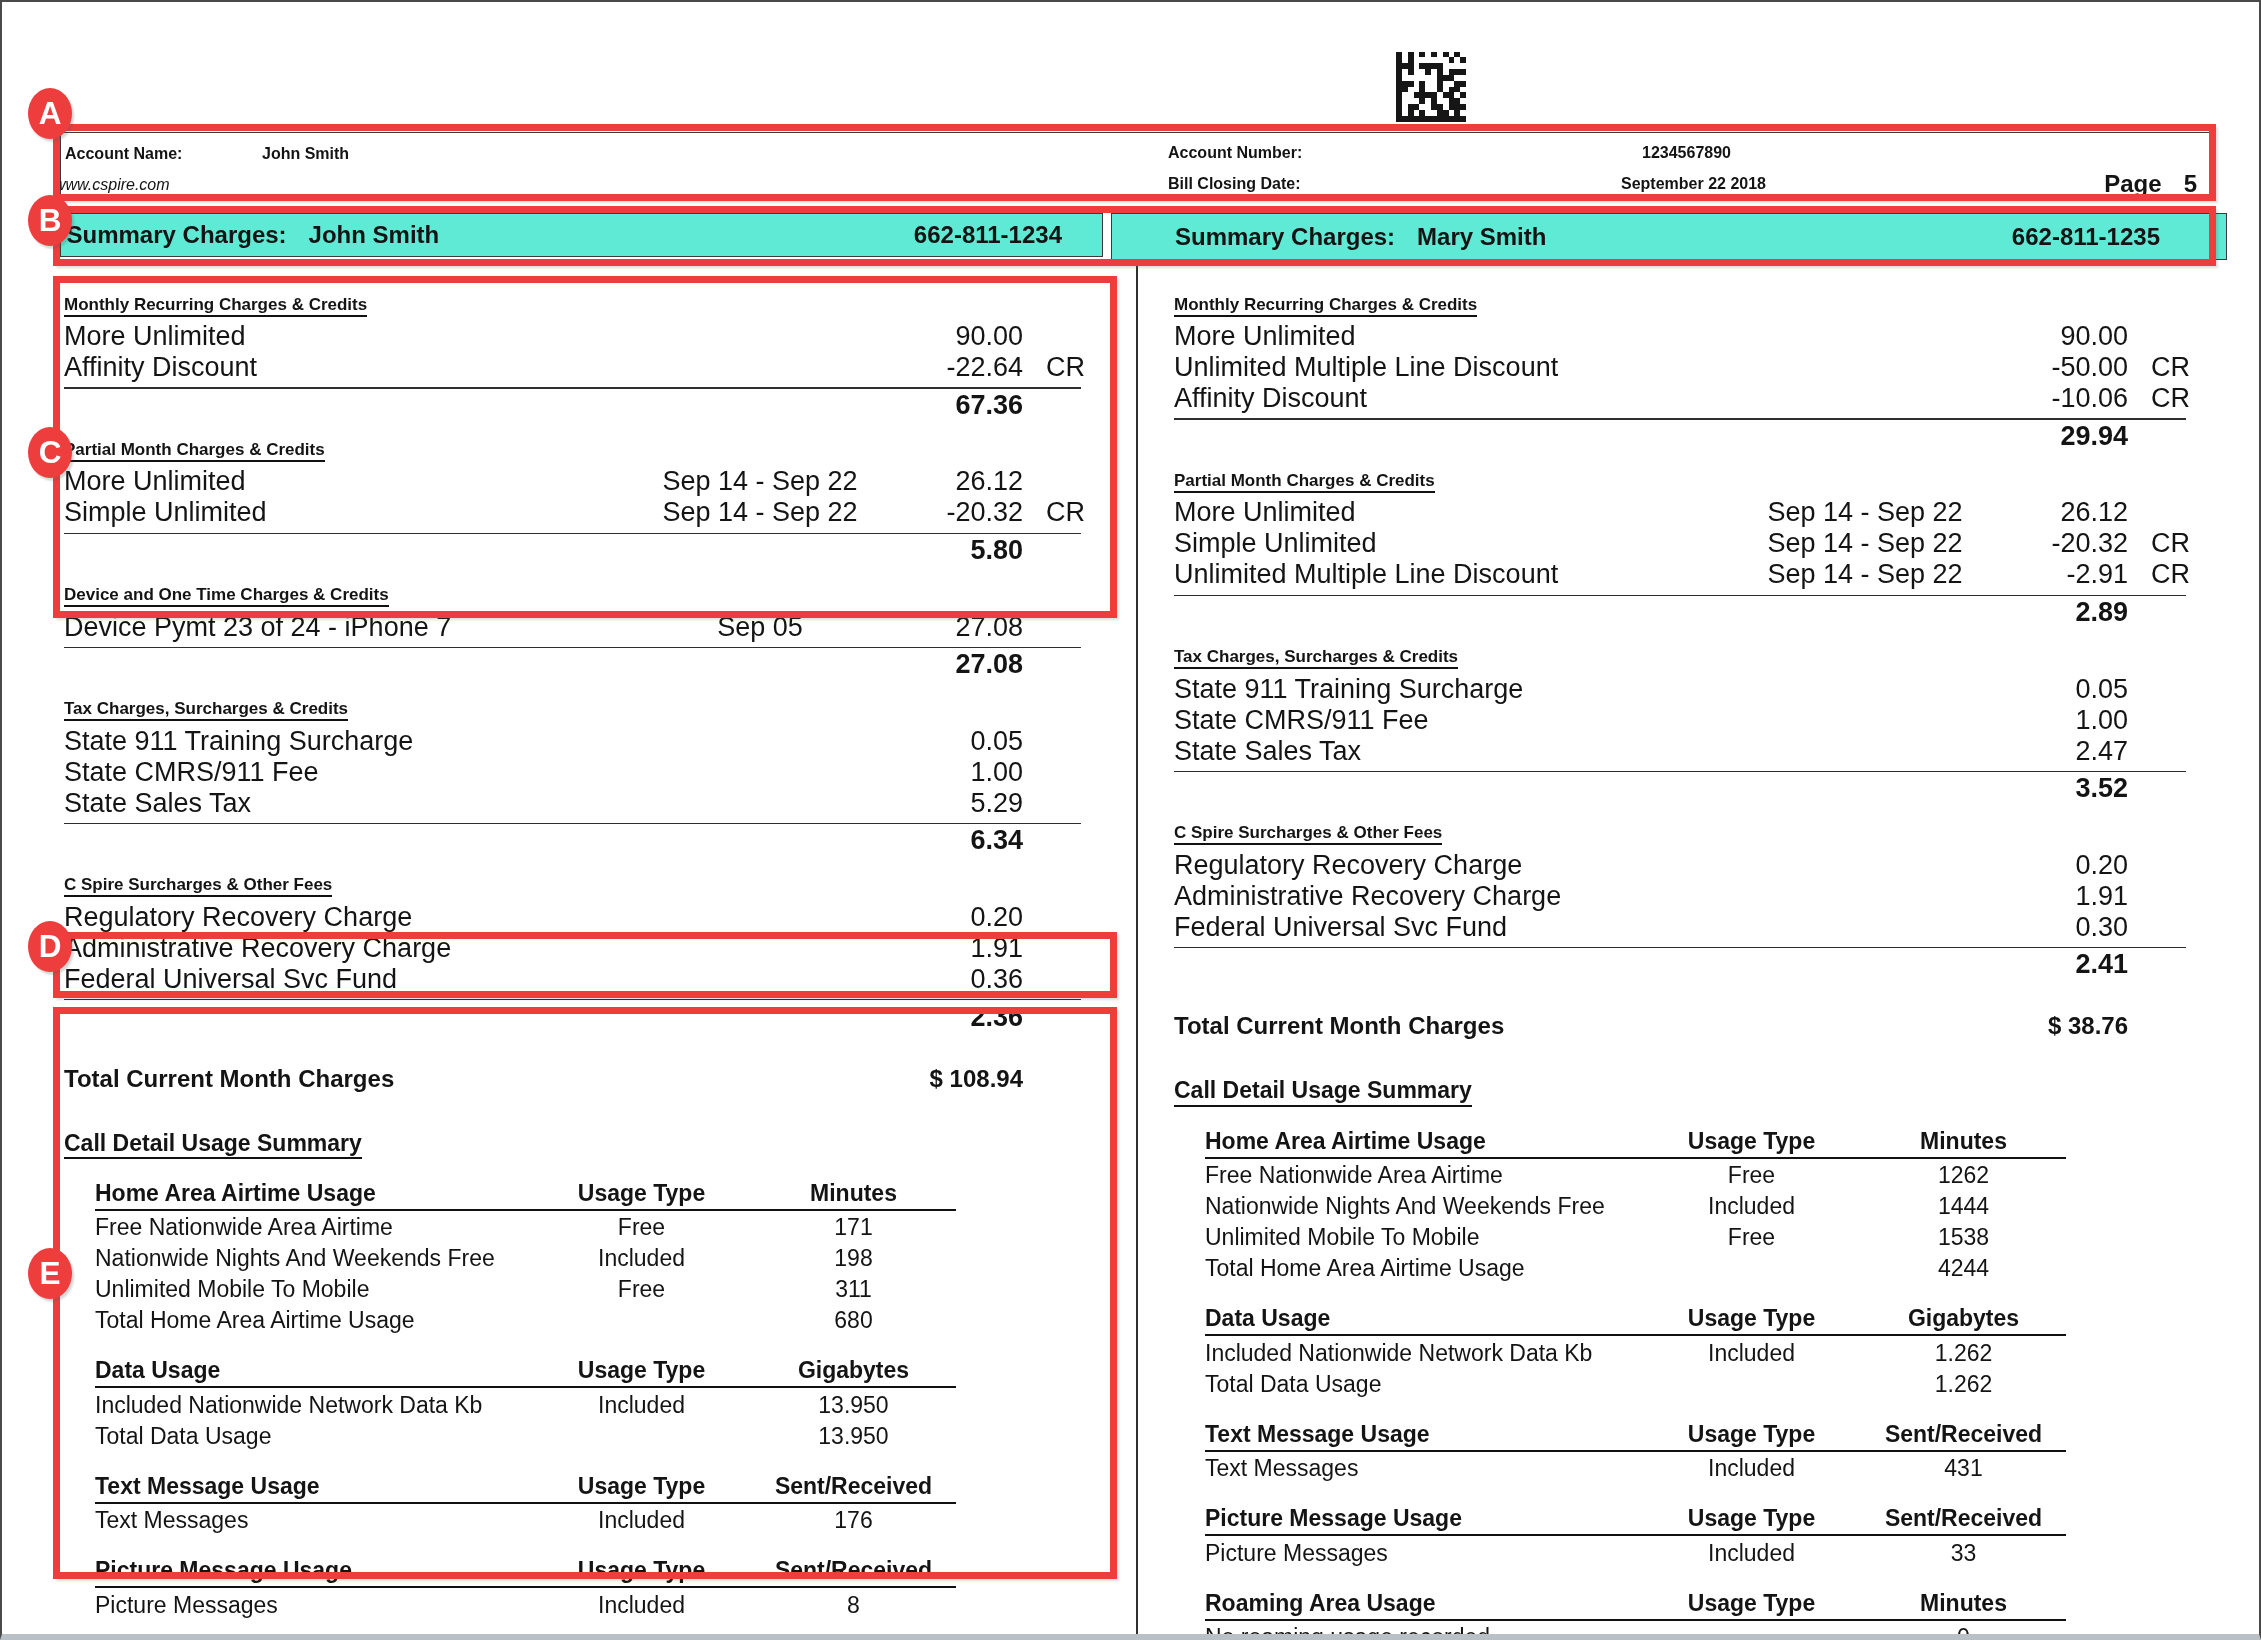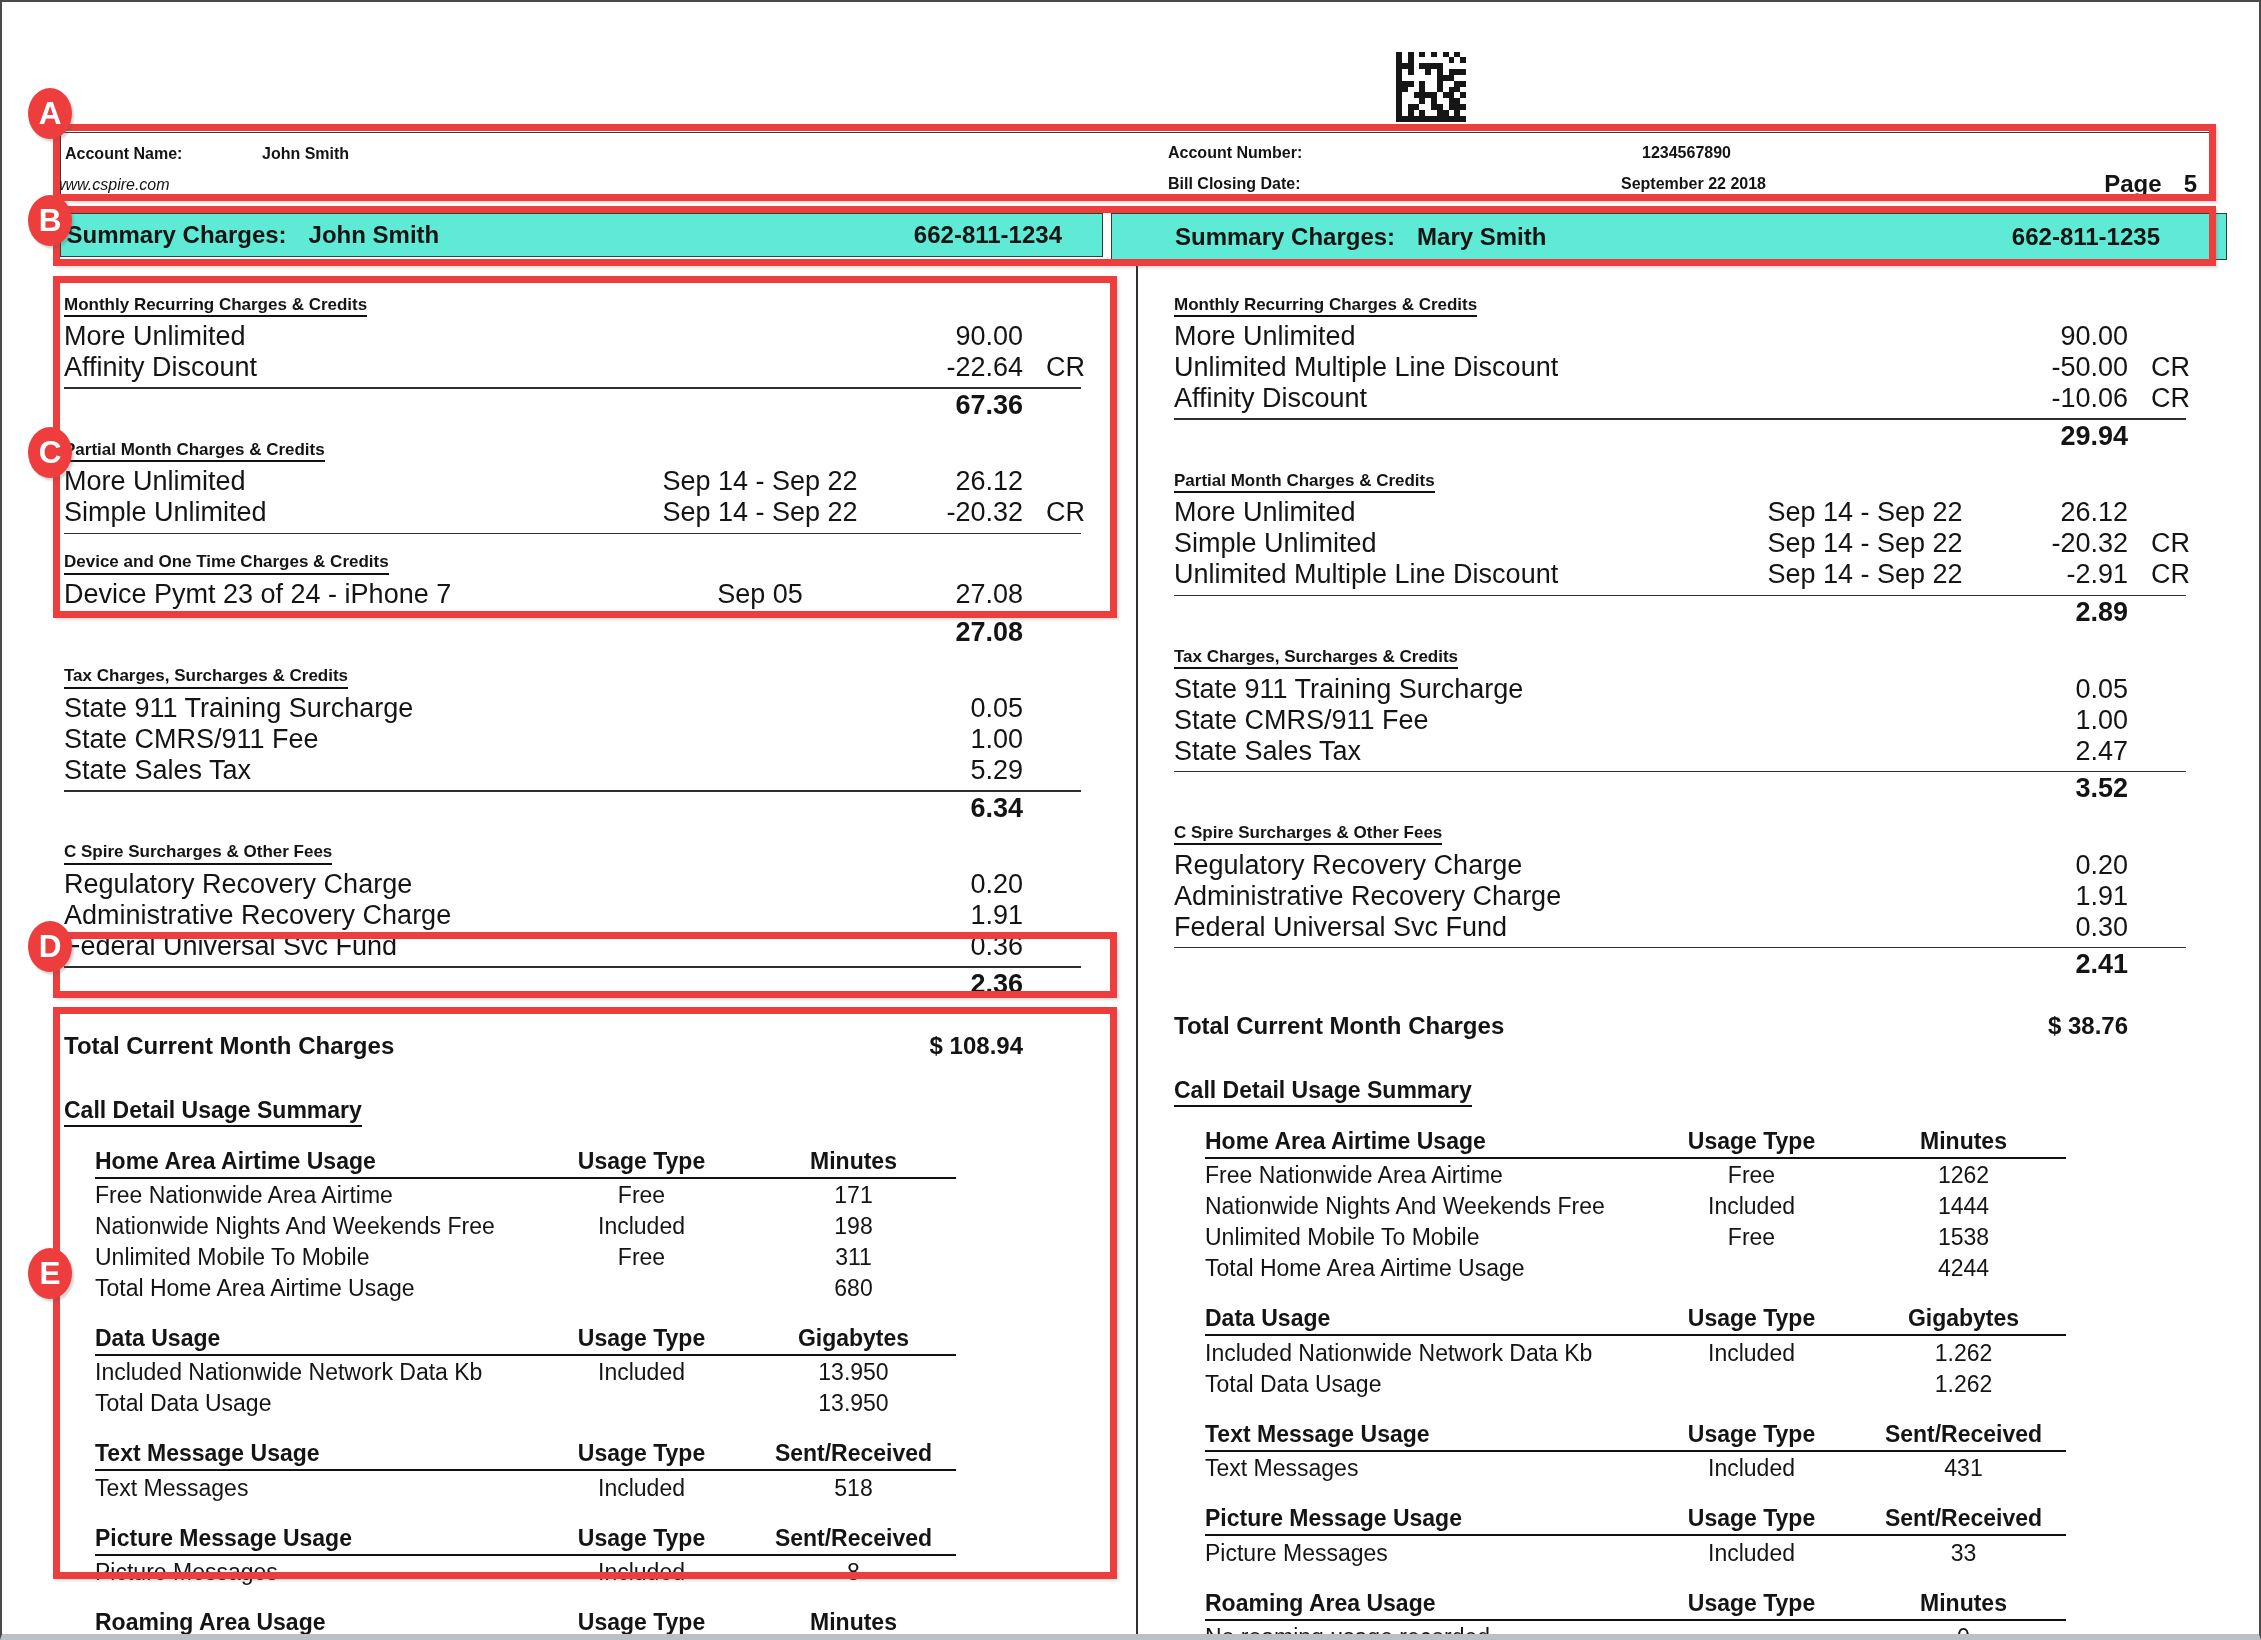--- a/index.html
+++ b/index.html
@@ -222,20 +222,26 @@
         <span class="c-amount">26.12</span>
         <span class="c-cr"></span>
       </div>
       <div class="crow">
         <span class="c-label">Simple Unlimited</span>
         <span class="c-period">Sep 14 - Sep 22</span>
         <span class="c-amount">-20.32</span>
         <span class="c-cr">CR</span>
       </div>
       <div class="rule"></div>
+      <div class="crow subtotal">
+        <span class="c-label"></span>
+        <span class="c-period"></span>
+        <span class="c-amount">5.80</span>
+        <span class="c-cr"></span>
+      </div>
       <div class="sec-title"><span class="sec-title-text">Device and One Time Charges &amp; Credits</span></div>
       <div class="crow">
         <span class="c-label">Device Pymt 23 of 24 - iPhone 7</span>
         <span class="c-period">Sep 05</span>
         <span class="c-amount">27.08</span>
         <span class="c-cr"></span>
       </div>
       <div class="rule"></div>
       <div class="crow subtotal">
         <span class="c-label"></span>
@@ -346,21 +352,21 @@
       </div>
       <div class="usection">
         <div class="urow uhead">
           <span class="u-label">Text Message Usage</span>
           <span class="u-type">Usage Type</span>
           <span class="u-value">Sent/Received</span>
         </div>
         <div class="urow">
           <span class="u-label">Text Messages</span>
           <span class="u-type">Included</span>
-          <span class="u-value">518</span>
+          <span class="u-value">176</span>
         </div>
       </div>
       <div class="usection">
         <div class="urow uhead">
           <span class="u-label">Picture Message Usage</span>
           <span class="u-type">Usage Type</span>
           <span class="u-value">Sent/Received</span>
         </div>
         <div class="urow">
           <span class="u-label">Picture Messages</span>

